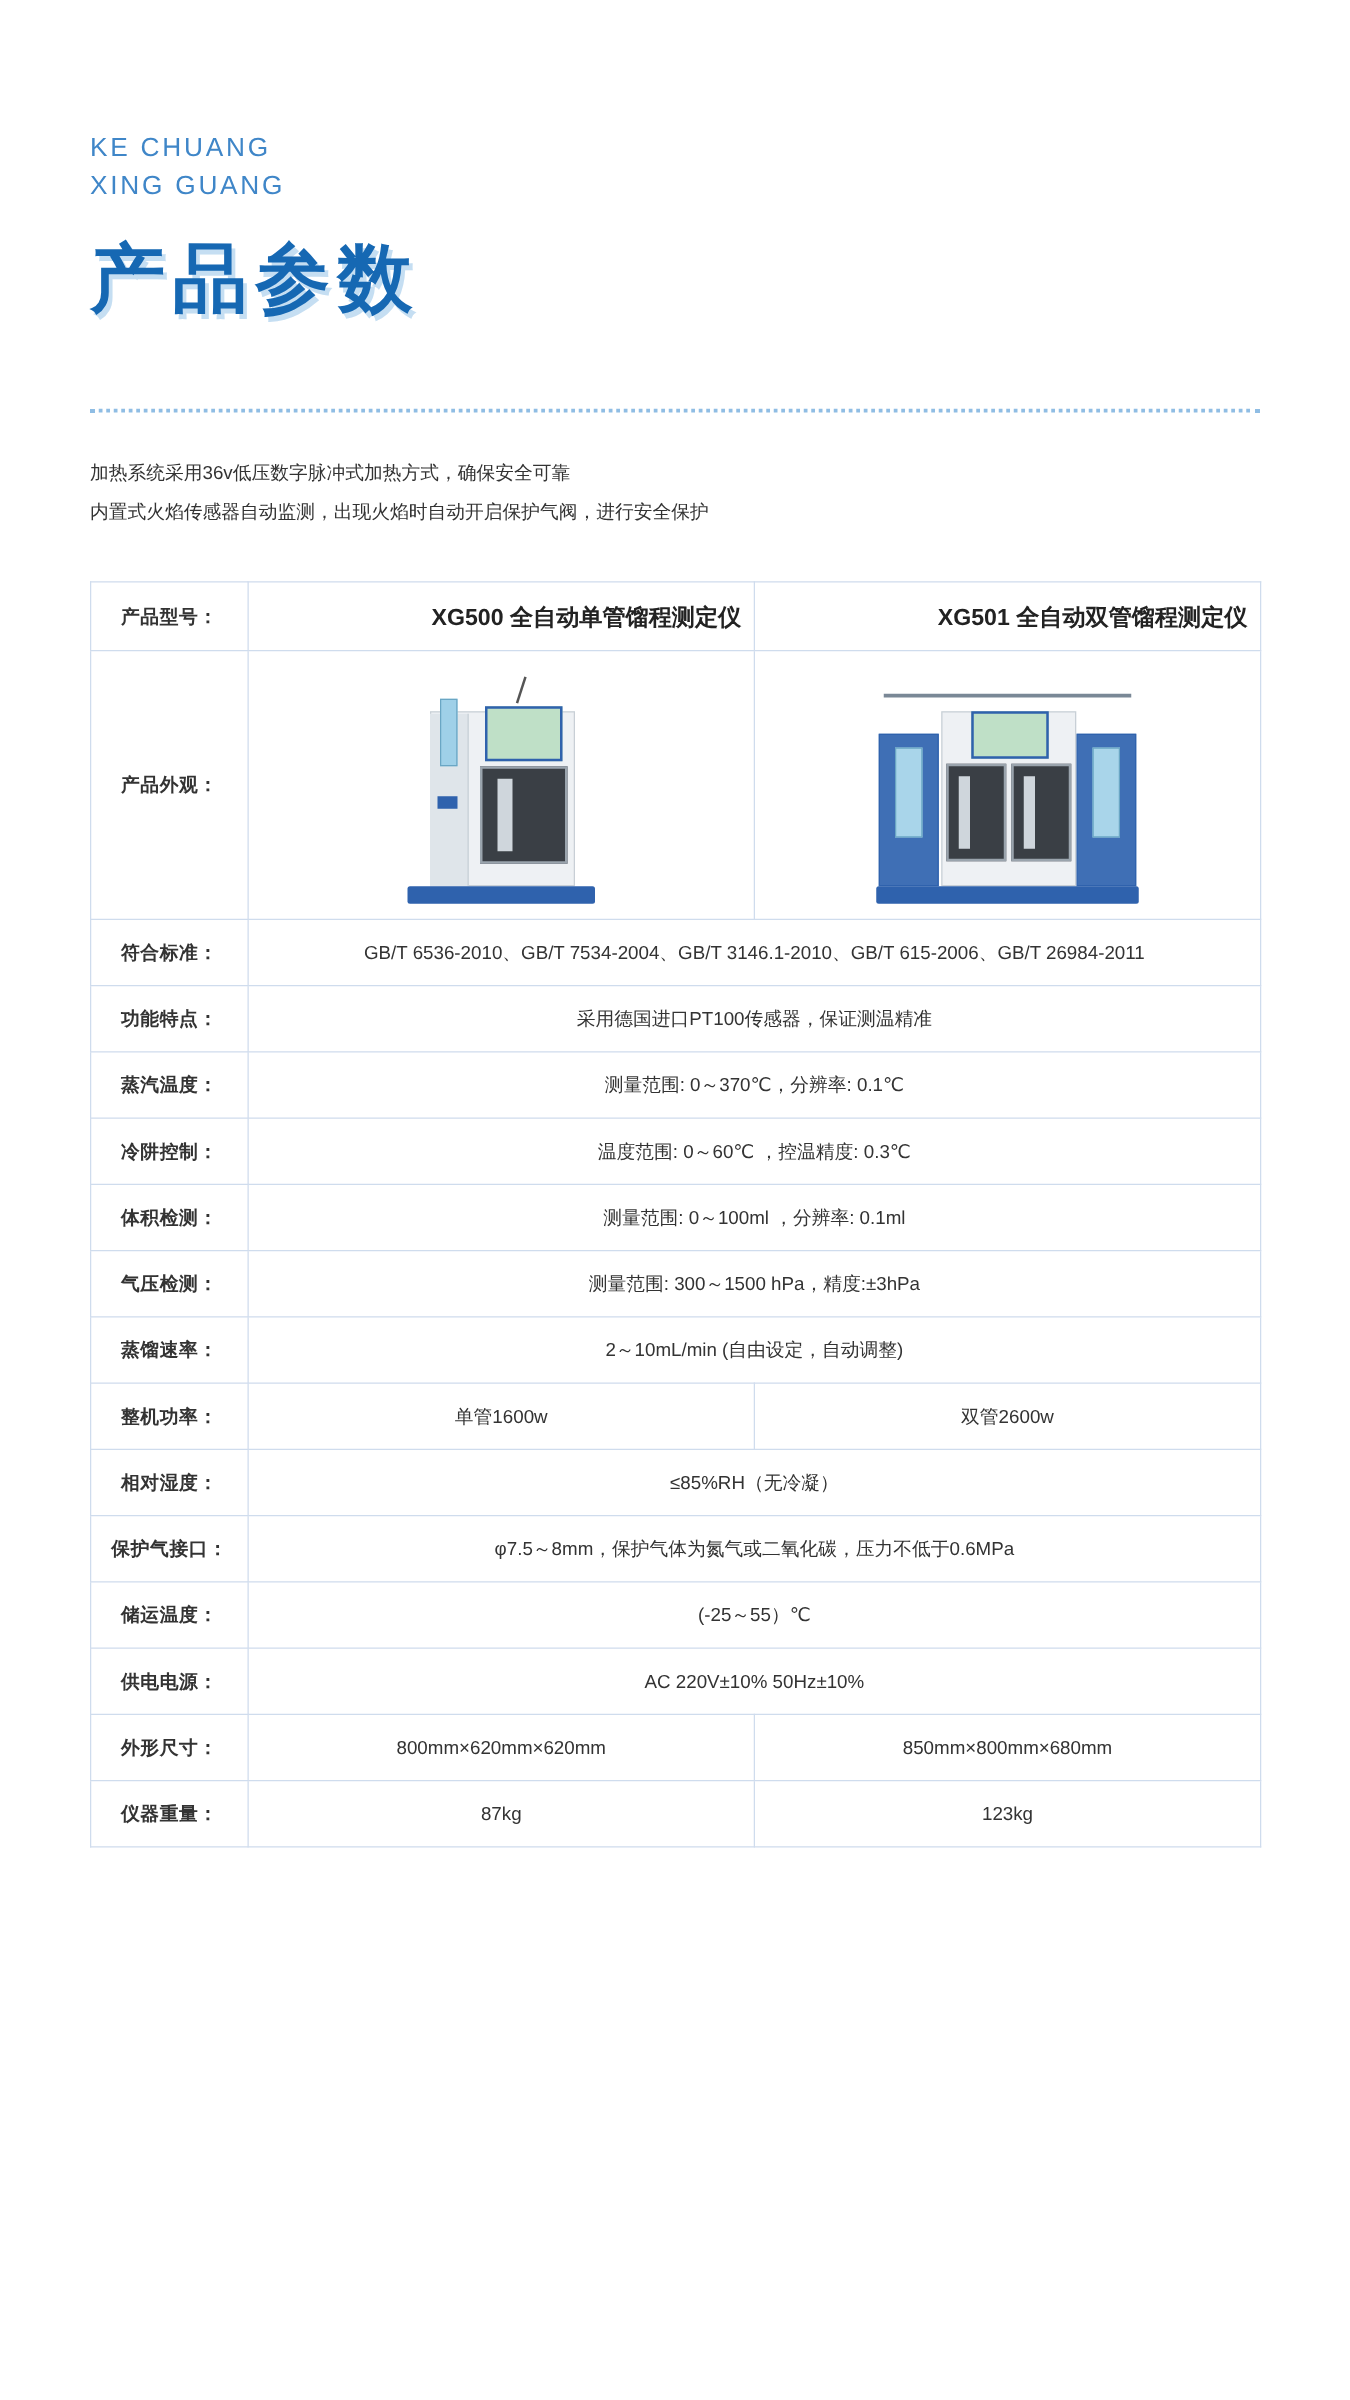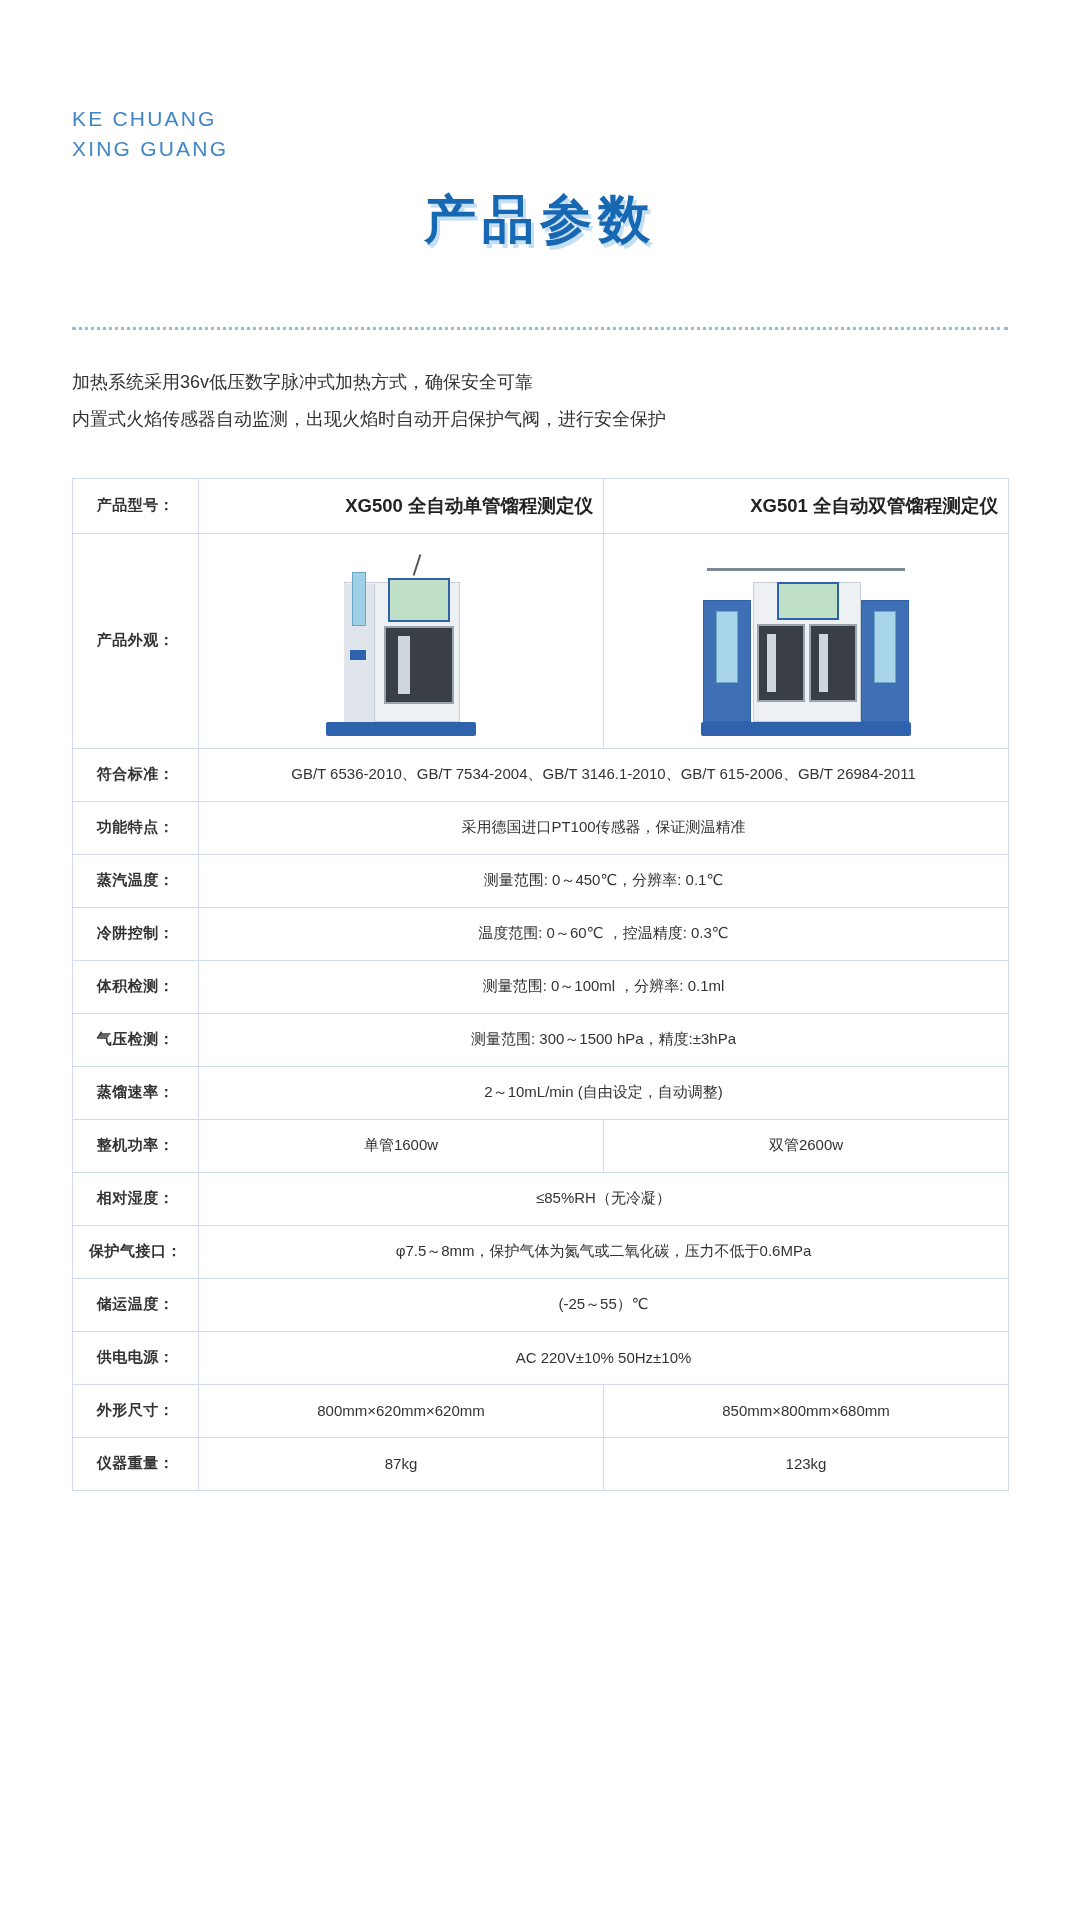--- a/index.html
+++ b/index.html
@@ -35,41 +35,40 @@
     font-weight: 400;
   }
 
   .title-wrap {
     margin-top: 28px;
     position: relative;
     height: 96px;
   }
   .title-main {
     font-family: "DejaVu Sans", "Liberation Sans", sans-serif;
-    font-size: 52px;
+    font-size: 60px;
     font-weight: bold;
     letter-spacing: 6px;
     color: #1668b3;
     line-height: 1;
     position: relative;
     z-index: 2;
     text-shadow: 3px 4px 0 rgba(150,195,232,0.55);
-    text-align: center;
   }
 
   .dotted-rule {
     margin-top: 38px;
     border-top: 3px dotted #8fbde4;
     height: 0;
   }
 
   
   .intro {
     margin-top: 34px;
-    font-size: 18px;
+    font-size: 15px;
     color: #333;
     line-height: 2.05;
   }
   .intro div { white-space: nowrap; }
 
   
   table.spec {
     margin-top: 40px;
     width: 936px;
     border-collapse: collapse;
@@ -280,21 +279,21 @@
       <tr class="row-std">
         <td class="label">符合标准：</td>
         <td colspan="2">GB/T 6536-2010、GB/T 7534-2004、GB/T 3146.1-2010、GB/T 615-2006、GB/T 26984-2011</td>
       </tr>
       <tr class="row-single">
         <td class="label">功能特点：</td>
         <td colspan="2">采用德国进口PT100传感器，保证测温精准</td>
       </tr>
       <tr class="row-single">
         <td class="label">蒸汽温度：</td>
-        <td colspan="2">测量范围: 0～450℃，分辨率: 0.1℃</td>
+        <td colspan="2">测量范围: 0～370℃，分辨率: 0.1℃</td>
       </tr>
       <tr class="row-single">
         <td class="label">冷阱控制：</td>
         <td colspan="2">温度范围: 0～60℃ ，控温精度: 0.3℃</td>
       </tr>
       <tr class="row-single">
         <td class="label">体积检测：</td>
         <td colspan="2">测量范围: 0～100ml ，分辨率: 0.1ml</td>
       </tr>
       <tr class="row-single">

